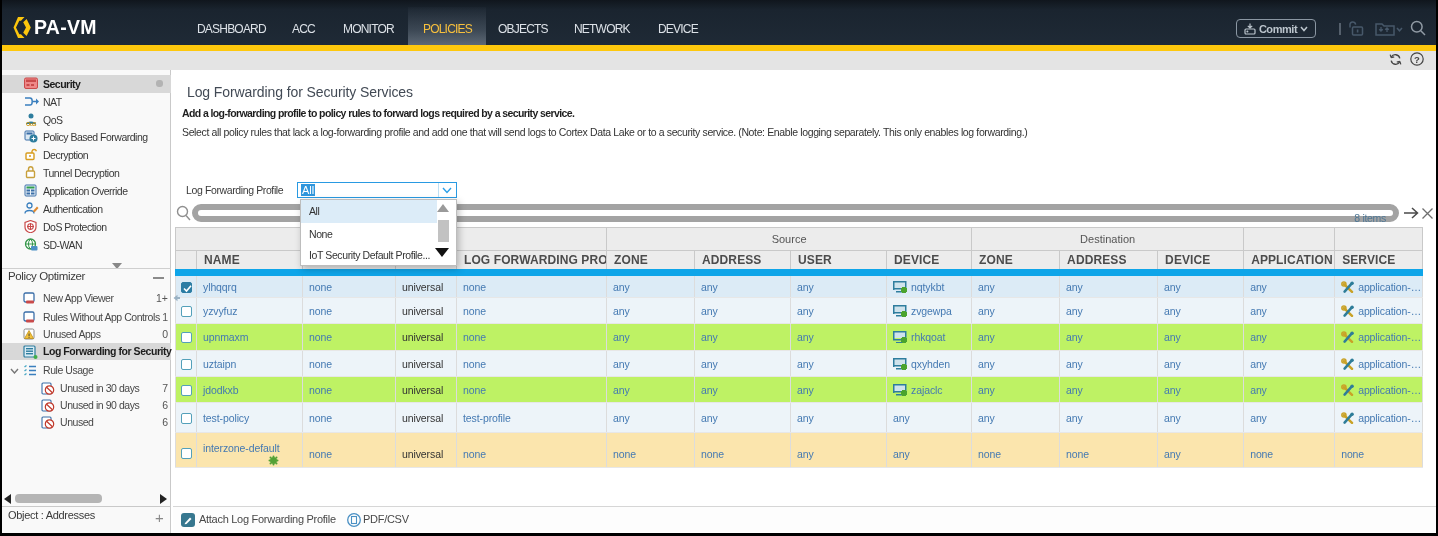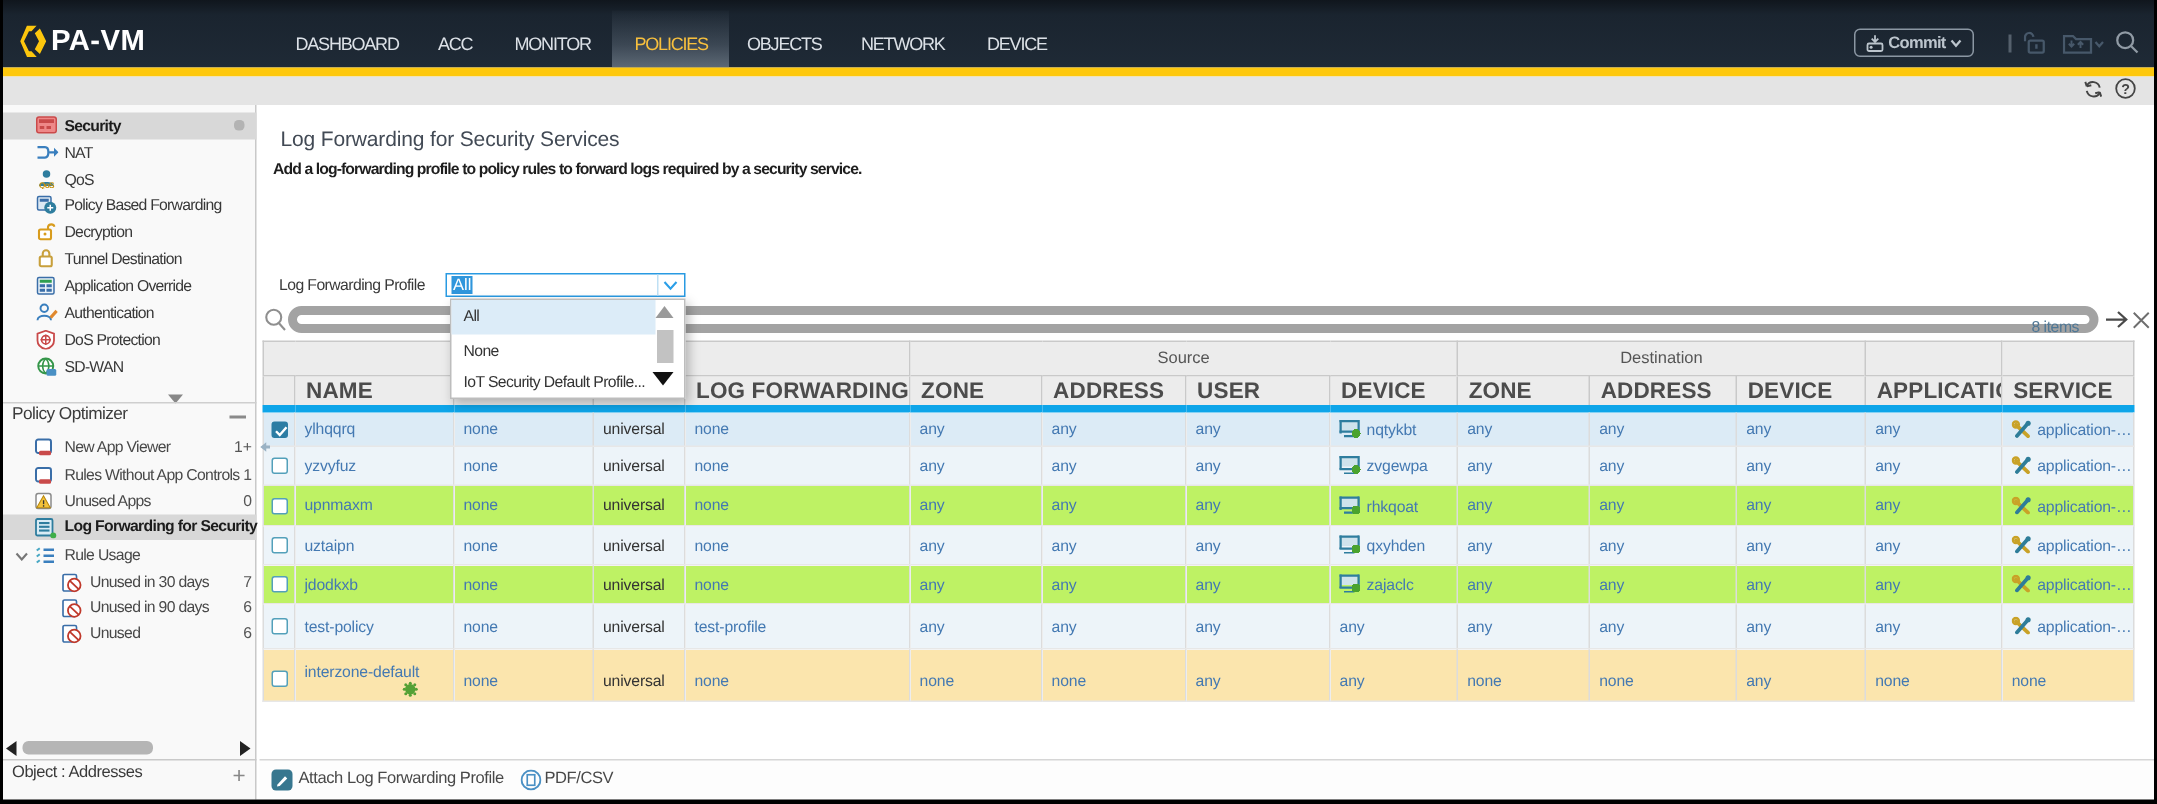--- a/index.html
+++ b/index.html
@@ -40,29 +40,29 @@
 
 #main { left:173px; top:70px; width:1263px; height:462px; background:#fff; }
 
 
 #tbl { position:absolute; left:175px; top:227px; border-collapse:collapse; table-layout:fixed;
   width:1247px; }
 #tbl th, #tbl td { overflow:hidden; white-space:nowrap; }
 #tbl .g th { height:23px; background:#ececec; border:1px solid #c9c9c9; border-bottom:none;
   font-size:11px; font-weight:400; color:#555; text-align:center; }
 #tbl .h th { height:22px; background:#ececec; border:1px solid #c9c9c9;
-  border-bottom:2px solid #7db3cd; font-size:15px; font-weight:700; letter-spacing:.1px;
+  border-bottom:2px solid #7db3cd; font-size:12px; font-weight:700; letter-spacing:.1px;
   color:#4c4c4c; text-align:left; padding-left:7px; }
 #tbl td { border-left:1px solid #dcdcdc; border-right:1px solid #dcdcdc;
   border-bottom:1px solid #e7e7e7; font-size:10.5px; letter-spacing:-0.1px; color:#4479b2; padding-left:6px;
   vertical-align:middle; }
 #tbl td.blk { color:#333; }
 tr.odd td { background:#bef264;margin-left:37px; }
 tr.even td { background:#edf4f9; }
-tr.sel td { background:#dcebf6; border-top:5px solid #0ea5e9; border-bottom:1px solid #56a5cf; }
+tr.sel td { background:#dcebf6; border-top:7px solid #0ea5e9; border-bottom:1px solid #56a5cf; }
 tr.gold1 td { background:#fdeec6; border-top:3px solid #f2ae32; vertical-align:top; padding-top:6px; }
 tr.gold2 td { background:#fbe5ad; vertical-align:top; padding-top:7px; }
 .cb { display:inline-block; width:11px; height:11px; border:1px solid #53a0ba;
   border-radius:2px; background:#fff; margin-left:3px; vertical-align:middle; }
 .cbc { background:#2c7da4; border-color:#2c7da4; position:relative; }
 
 .devic { display:inline-block; width:15px; height:12px; margin-right:3px; vertical-align:-2px;
   background:
     radial-gradient(circle at 11px 9px, #4aa32e 0 3px, transparent 3px),
     linear-gradient(#2e7d9e 0 0) 0 0/13px 1.5px no-repeat,
@@ -176,21 +176,21 @@
           <path d="M8,5 V3.2 a2.3,2.3 0 0 1 4.4,0" fill="none" stroke="#d89c1d" stroke-width="1.4"></path>
           <circle cx="6" cy="8" r="1" fill="#d89c1d"></circle>
         </svg>
       <span class="tx">Decryption</span>
     </div>
     <div class="srow" style="top:94px;">
       <svg class="ic" width="13" height="13" viewBox="0 0 13 13">
           <rect x="2.5" y="5" width="8" height="6.5" rx="1" fill="#fff" stroke="#c8a03c" stroke-width="1.4"></rect>
           <path d="M4.5,5 V3 a2.2,2.2 0 0 1 4.4,0 V5" fill="none" stroke="#c8a03c" stroke-width="1.4"></path>
         </svg>
-      <span class="tx">Tunnel Destination</span>
+      <span class="tx">Tunnel Decryption</span>
     </div>
     <div class="srow" style="top:112px;">
       <svg class="ic" width="13" height="13" viewBox="0 0 13 13">
           <rect x="1" y="1" width="11" height="11" rx="1" fill="#eaf2f8" stroke="#3a6ea8"></rect>
           <rect x="2.5" y="2.5" width="8" height="2" fill="#2f9e4f"></rect>
           <rect x="2.5" y="5.5" width="3.5" height="2" fill="#3a6ea8"></rect>
           <rect x="7" y="5.5" width="3.5" height="2" fill="#3a6ea8"></rect>
           <rect x="2.5" y="8.5" width="3.5" height="2" fill="#3a6ea8"></rect>
           <rect x="7" y="8.5" width="3.5" height="2" fill="#3a6ea8"></rect>
         </svg>
@@ -317,20 +317,21 @@
     <path d="M10.8,8.8 A4.6,4.6 0 0 1 2.2,7.6" fill="none" stroke="#444" stroke-width="1.3"></path>
     <path d="M10.8,8.4 L11.8,11.4 M10.8,8.4 L7.8,9.2" stroke="#444" stroke-width="1.3" fill="none"></path>
   </svg>
   <svg class="abs" style="left:1410px;top:52px;" width="14" height="14" viewBox="0 0 14 14">
     <circle cx="7" cy="7" r="6.2" fill="none" stroke="#444" stroke-width="1.2"></circle>
     <text x="7" y="10.5" font-size="9.5" font-weight="bold" fill="#444" text-anchor="middle">?</text>
   </svg>
 
   <div class="abs ttl" style="left:187px;top:84px;font-size:14px;letter-spacing:-0.1px;">Log Forwarding for Security Services</div>
   <div class="abs" style="left:182px;top:107px;font-size:10.5px;letter-spacing:-0.6px;font-weight:700;color:#1e1e1e;">Add a log-forwarding profile to policy rules to forward logs required by a security service.</div>
+  <div class="abs" style="left:182px;top:126px;font-size:10.5px;letter-spacing:-0.37px;color:#333;">Select all policy rules that lack a log-forwarding profile and add one that will send logs to Cortex Data Lake or to a security service. (Note: Enable logging separately. This only enables log forwarding.)</div>
 
   <div class="abs" style="left:186px;top:184px;font-size:10.5px;letter-spacing:-0.38px;color:#3a3a3a;">Log Forwarding Profile</div>
   <div class="abs" style="left:297px;top:182px;width:160px;height:16px;border:1px solid #299ae2;background:#fff;">
     <span style="position:absolute;left:3px;top:1px;font-size:11px;background:#2f96dc;color:#fff;padding:0 1px;">All</span>
     <div style="position:absolute;right:17px;top:0;width:1px;height:14px;background:#bfe0f4;"></div>
       <svg style="position:absolute;right:4px;top:4px;" width="10" height="7" viewBox="0 0 10 7">
         <path d="M1,1 L5,5.5 L9,1" fill="none" stroke="#2b9fe8" stroke-width="1.4"></path>
       </svg>
   </div>
 

